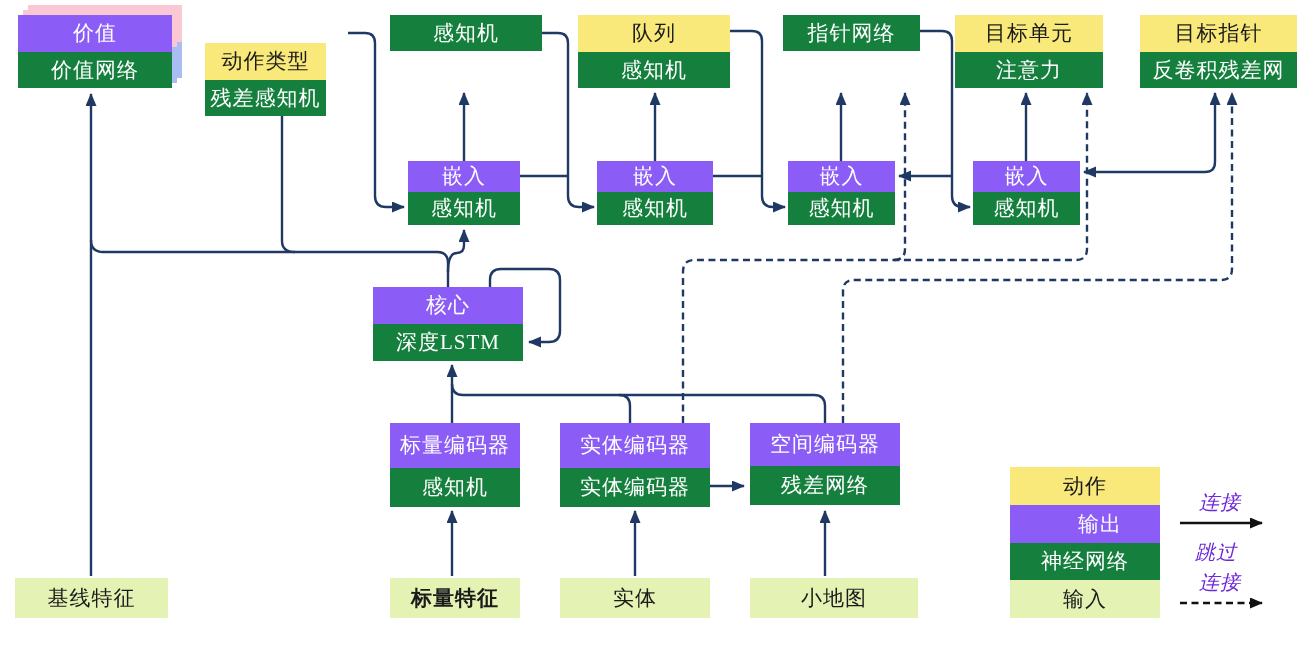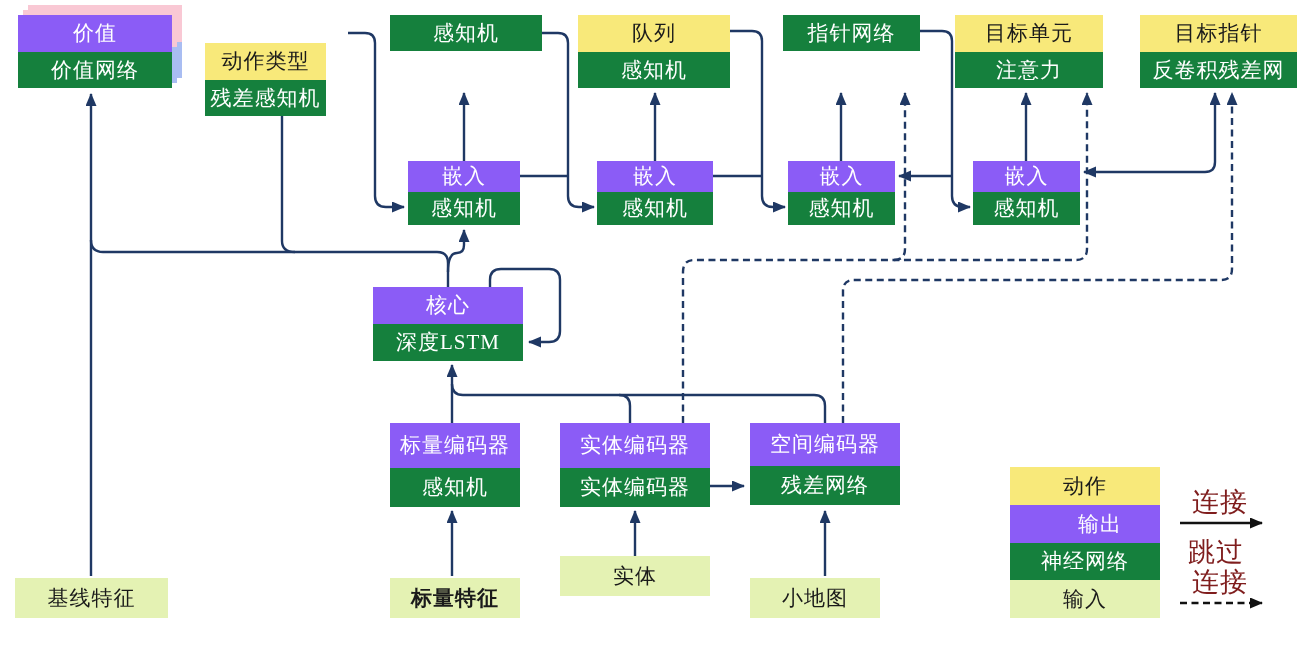--- a/index.html
+++ b/index.html
@@ -11,21 +11,21 @@
   .box{position:absolute;display:flex;flex-direction:column;}
   .seg{display:flex;align-items:center;justify-content:center;
        font-size:21px;letter-spacing:1px;line-height:1;white-space:nowrap;}
   .c-yellow{background:#F8E97A;color:#1a1a1a;}
   .c-red{background:#8b5cf6;color:#ffffff;}
   .c-blue{background:#15803d;color:#ffffff;}
   .c-green{background:#E4F2B3;color:#1a1a1a;}
   .c-pink{background:#F9C8D4;}
   .c-shadowblue{background:#A9BDF2;}
   .lbl{position:absolute;display:flex;align-items:center;justify-content:center;
-       font-size:27px;color:#7f1d1d;letter-spacing:1px;white-space:nowrap;}
+       font-size:20px;color:#6d28d9;letter-spacing:1px;white-space:nowrap;font-style:italic;}
 </style>
 </head>
 <body>
 
 <div id="stage">
 
   <svg id="wires" viewBox="0 0 1301 662" xmlns="http://www.w3.org/2000/svg">
     <defs>
       <marker id="ah" markerUnits="userSpaceOnUse" markerWidth="14" markerHeight="12" refX="12" refY="5.5" orient="auto">
         <path d="M0,0 L13,5.5 L0,11 Z" fill="#1F3864"></path>
@@ -160,24 +160,24 @@
     <div class="seg c-red" style="height:43px;">空间编码器</div>
     <div class="seg c-blue" style="height:39px;">残差网络</div>
   </div>
 
   <div class="box" style="left:15px;top:578px;width:153px;">
     <div class="seg c-green" style="height:40px;">基线特征</div>
   </div>
   <div class="box" style="left:390px;top:578px;width:130px;">
     <div class="seg c-green" style="height:40px;font-weight:bold;">标量特征</div>
   </div>
-  <div class="box" style="left:560px;top:556px;width:150px;">
+  <div class="box" style="left:560px;top:578px;width:150px;">
     <div class="seg c-green" style="height:40px;">实体</div>
   </div>
-  <div class="box" style="left:750px;top:578px;width:130px;">
+  <div class="box" style="left:750px;top:578px;width:168px;">
     <div class="seg c-green" style="height:40px;">小地图</div>
   </div>
 
   <div class="box" style="left:1010px;top:467px;width:150px;">
     <div class="seg c-yellow" style="height:38px;">动作</div>
     <div class="seg c-red" style="height:38px;padding-left:30px;">输出</div>
     <div class="seg c-blue" style="height:37px;">神经网络</div>
     <div class="seg c-green" style="height:38px;">输入</div>
   </div>
   <div class="lbl" style="left:1170px;top:488px;width:100px;height:28px;">连接</div>

